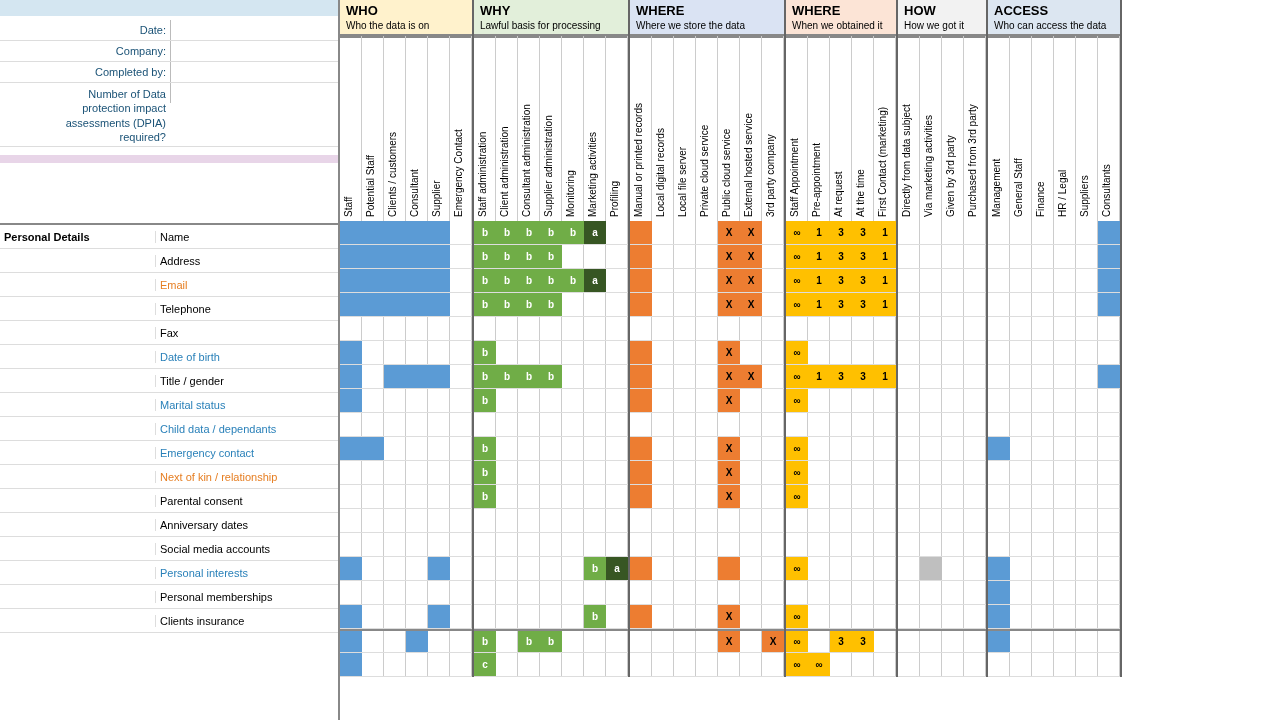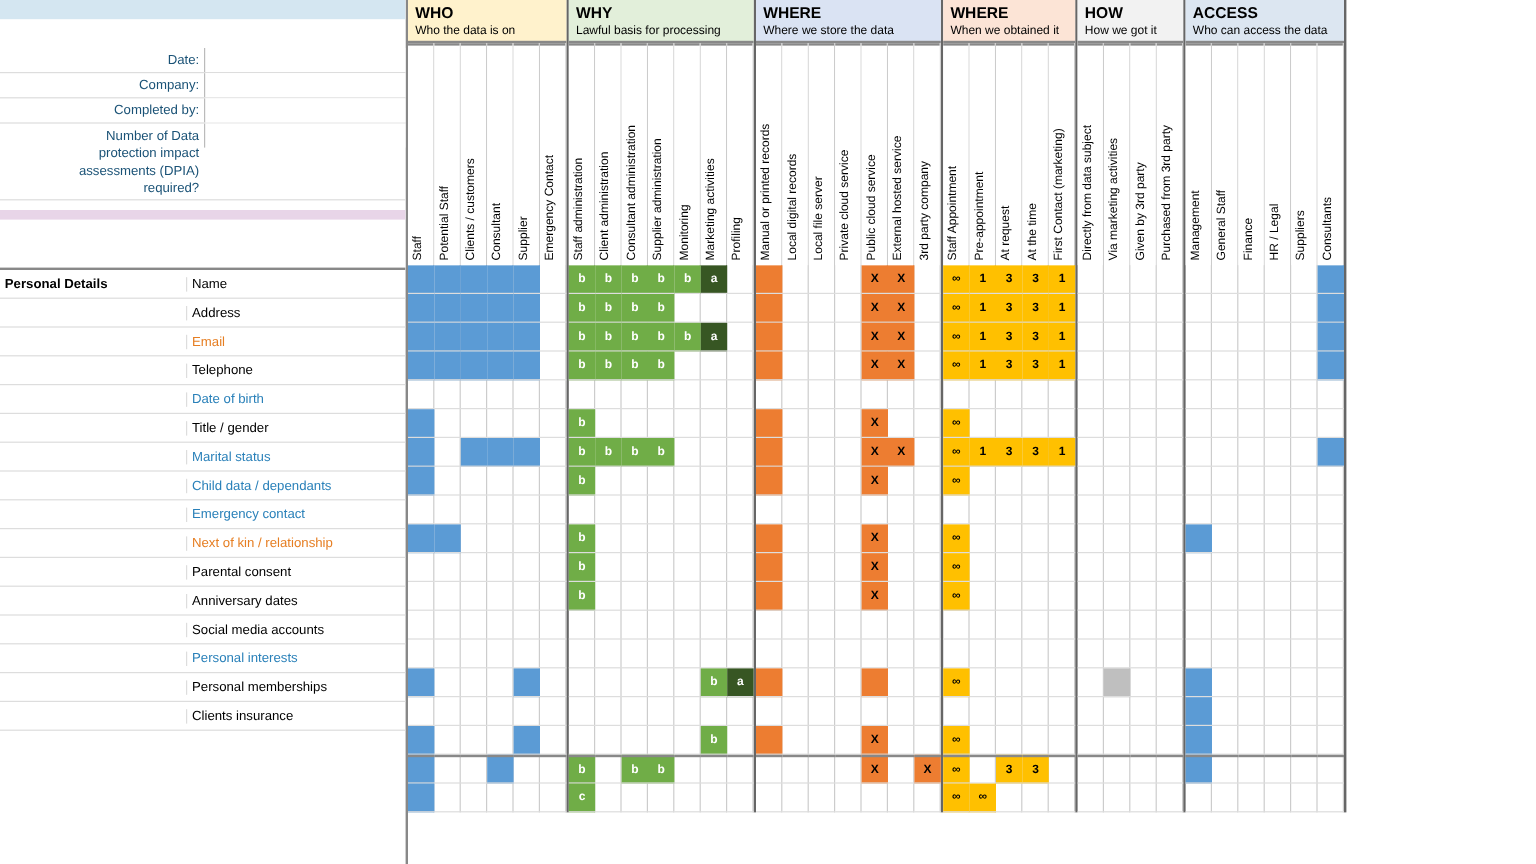--- a/index.html
+++ b/index.html
@@ -1,21 +1,21 @@
 <!DOCTYPE html>
 <html><head>
   <meta charset="utf-8">
   <style>
     * { box-sizing: border-box; margin: 0; padding: 0; }
     body { font-family: Arial, sans-serif; font-size: 11px; overflow: hidden; width: 1280px; height: 720px; }
     
     .gdpr-title { background: #d4e6f1; padding: 8px 10px; }
     .gdpr-title h1 { font-size: 18px; font-weight: bold; color: #1a5276; }
     
-    .form-fields { padding: 4px 0; margin-top: 20px; }
+    .form-fields { padding: 4px 0; }
     .form-row { display: flex; align-items: center; border-bottom: 1px solid #ddd; min-height: 20px; }
     .form-label { text-align: right; padding-right: 4px; color: #1a5276; width: 170px; min-width: 170px; font-size: 11px; padding-top: 2px; padding-bottom: 2px; }
     .form-value { flex: 1; border-left: 1px solid #bbb; padding: 2px 4px; background: white; height: 100%; min-height: 20px; }
     
     .what-section { background: #e8d5e8; padding: 4px 8px; margin-top: 4px; }
     .what-title { font-size: 14px; font-weight: bold; color: #6c3483; }
     .what-subtitle { font-size: 11px; color: #333; }
     
     
     .full-grid { display: flex; height: 720px; }
@@ -79,20 +79,24 @@
         <div class="left-row">
           <div class="left-row-cat" style="font-size: 11px;"></div>
           <div class="left-row-name" style="color: rgb(230, 126, 34);">Email</div>
         </div>
         <div class="left-row">
           <div class="left-row-cat" style="font-size: 11px;"></div>
           <div class="left-row-name">Telephone</div>
         </div>
         <div class="left-row">
           <div class="left-row-cat" style="font-size: 11px;"></div>
+          <div class="left-row-name">Fax</div>
+        </div>
+        <div class="left-row">
+          <div class="left-row-cat" style="font-size: 11px;"></div>
           <div class="left-row-name" style="color: rgb(41, 128, 185);">Date of birth</div>
         </div>
         <div class="left-row">
           <div class="left-row-cat" style="font-size: 11px;"></div>
           <div class="left-row-name">Title / gender</div>
         </div>
         <div class="left-row">
           <div class="left-row-cat" style="font-size: 11px;"></div>
           <div class="left-row-name" style="color: rgb(41, 128, 185);">Marital status</div>
         </div>

